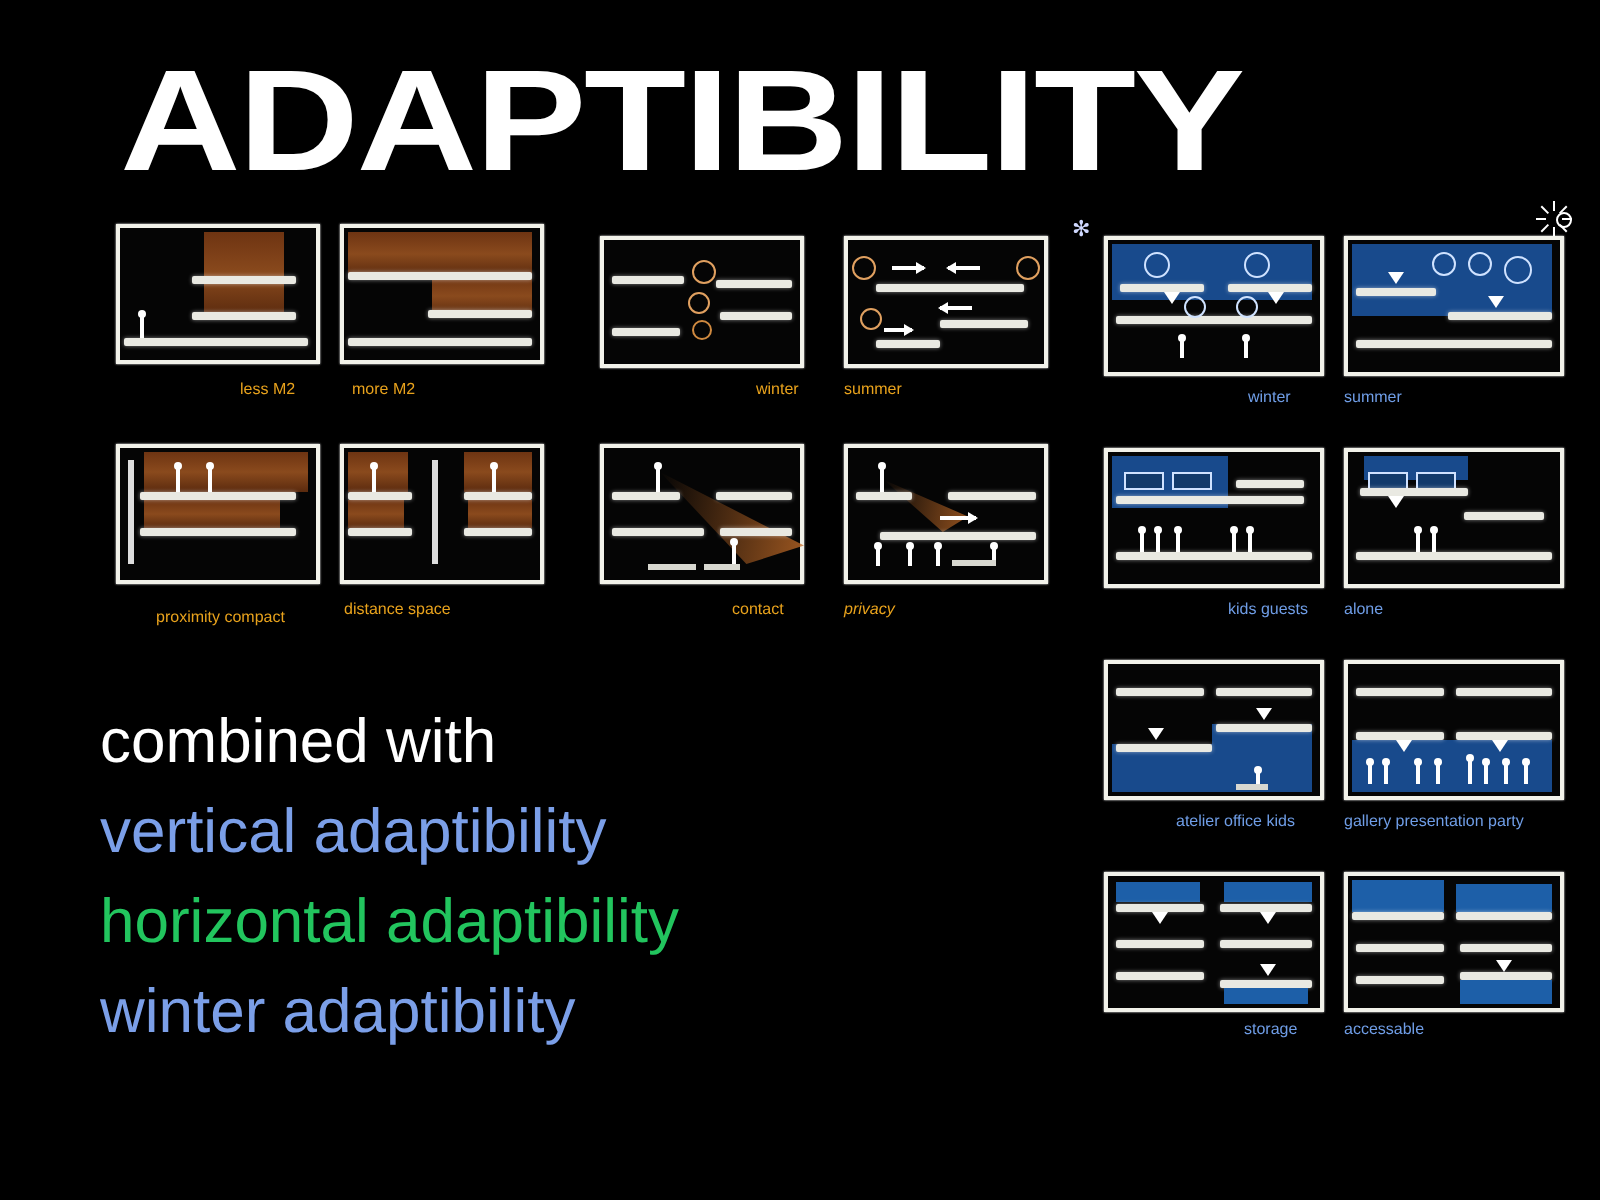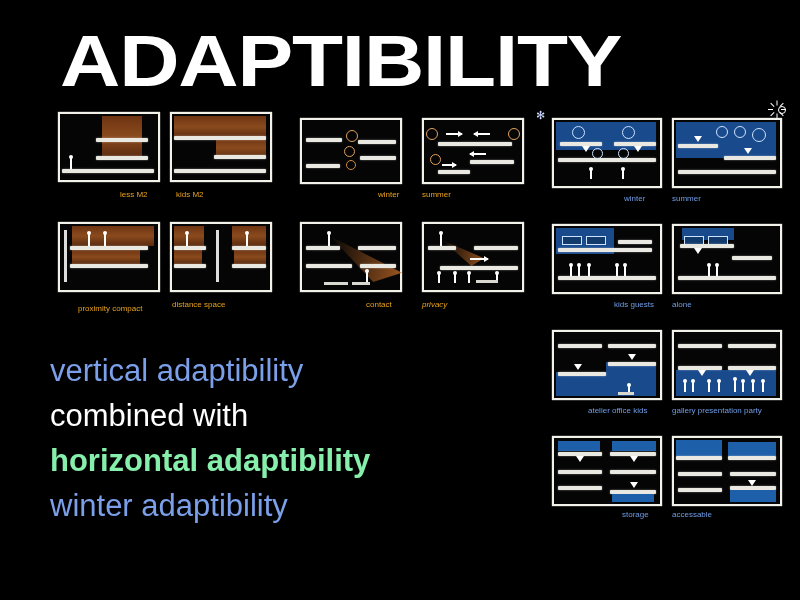--- a/index.html
+++ b/index.html
@@ -57,21 +57,21 @@
     border-radius:50%;display:block;}
   .ray{position:absolute;background:#fff;width:5px;height:1px;left:50%;top:50%;
     transform-origin:-4px 50%;}
 
   
   #lines{position:absolute;left:50px;top:348px;width:440px;}
   .ln{font-size:31px;line-height:45px;font-family:"Liberation Sans",sans-serif;
       white-space:nowrap;letter-spacing:0px;}
   .ln.blue{color:#7b9fe8;}
   .ln.white{color:#ffffff;}
-  .ln.orange{color:#86efac;font-weight:bold;}
+  .ln.orange{color:#22c55e;}
 </style>
 </head>
 <body>
 
 <div id="slide">
 
   <div id="title">ADAPTIBILITY</div>
 
   <div class="thumb" style="left:58px;top:112px;width:102px;height:70px;">
     <div class="frame"></div>
@@ -88,21 +88,21 @@
   <div class="thumb" style="left:170px;top:112px;width:102px;height:70px;">
     <div class="frame"></div>
     <div class="inner">
       <div class="fillbrown" style="left:4px;top:4px;width:92px;height:22px;"></div>
       <div class="fillbrown" style="left:46px;top:26px;width:50px;height:20px;"></div>
       <div class="slab" style="left:4px;top:24px;width:92px;"></div>
       <div class="slab" style="left:44px;top:43px;width:52px;"></div>
       <div class="slab" style="left:4px;top:57px;width:92px;"></div>
     </div>
   </div>
-  <div class="cap orange" style="left:176px;top:190px;">kids M2</div>
+  <div class="cap orange" style="left:176px;top:190px;">more M2</div>
 
   <div class="thumb" style="left:300px;top:118px;width:102px;height:66px;">
     <div class="frame"></div>
     <div class="inner">
       <div class="slab" style="left:6px;top:20px;width:36px;"></div>
       <div class="slab" style="left:58px;top:22px;width:38px;"></div>
       <div class="slab" style="left:60px;top:38px;width:36px;"></div>
       <div class="slab" style="left:6px;top:46px;width:34px;"></div>
       <div class="swirlO" style="left:46px;top:12px;width:10px;height:10px;"></div>
       <div class="swirlO" style="left:44px;top:28px;width:9px;height:9px;"></div>
@@ -345,19 +345,19 @@
       <div class="slab" style="left:58px;top:36px;width:46px;"></div>
       <div class="slab" style="left:6px;top:52px;width:44px;"></div>
       <div class="slab" style="left:58px;top:50px;width:46px;"></div>
       <div class="fillblue2" style="left:58px;top:54px;width:46px;height:12px;"></div>
       <div class="tmark" style="left:76px;top:44px;"></div>
     </div>
   </div>
   <div class="cap blue" style="left:672px;top:510px;">accessable</div>
 
   <div id="lines">
+    <div class="ln white">combined with</div>
     <div class="ln blue">vertical adaptibility</div>
-    <div class="ln white">combined with</div>
     <div class="ln orange">horizontal adaptibility</div>
     <div class="ln blue">winter adaptibility</div>
   </div>
 
 </div>
 
 </body></html>

